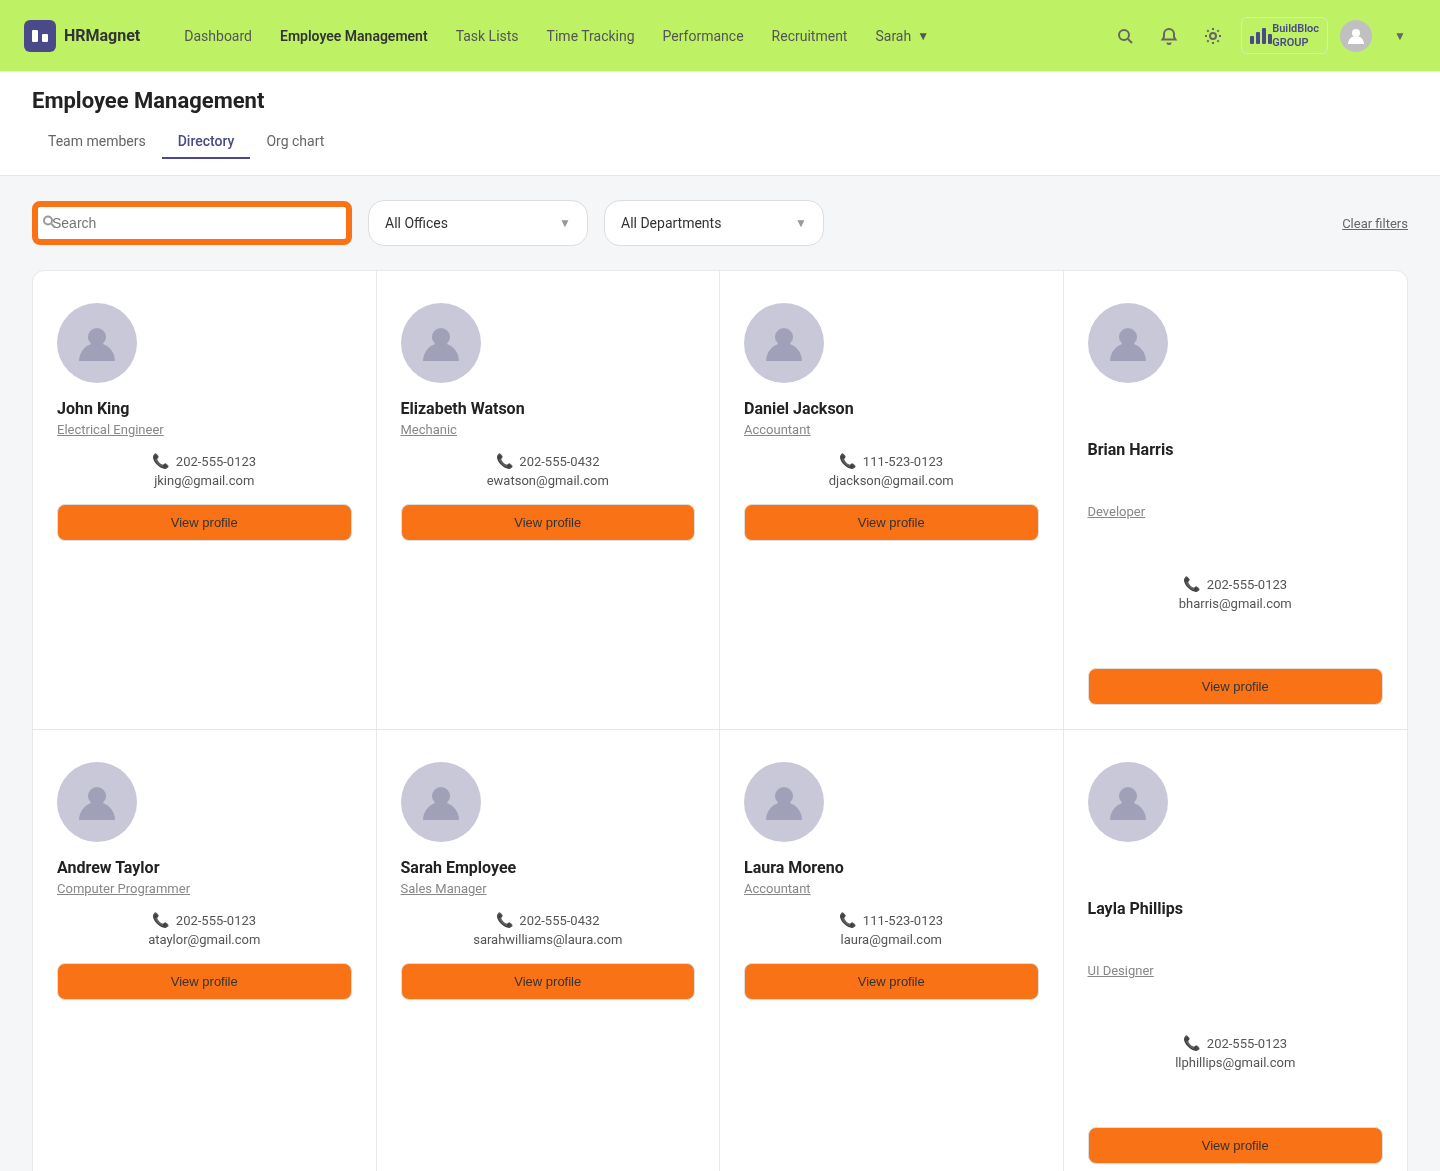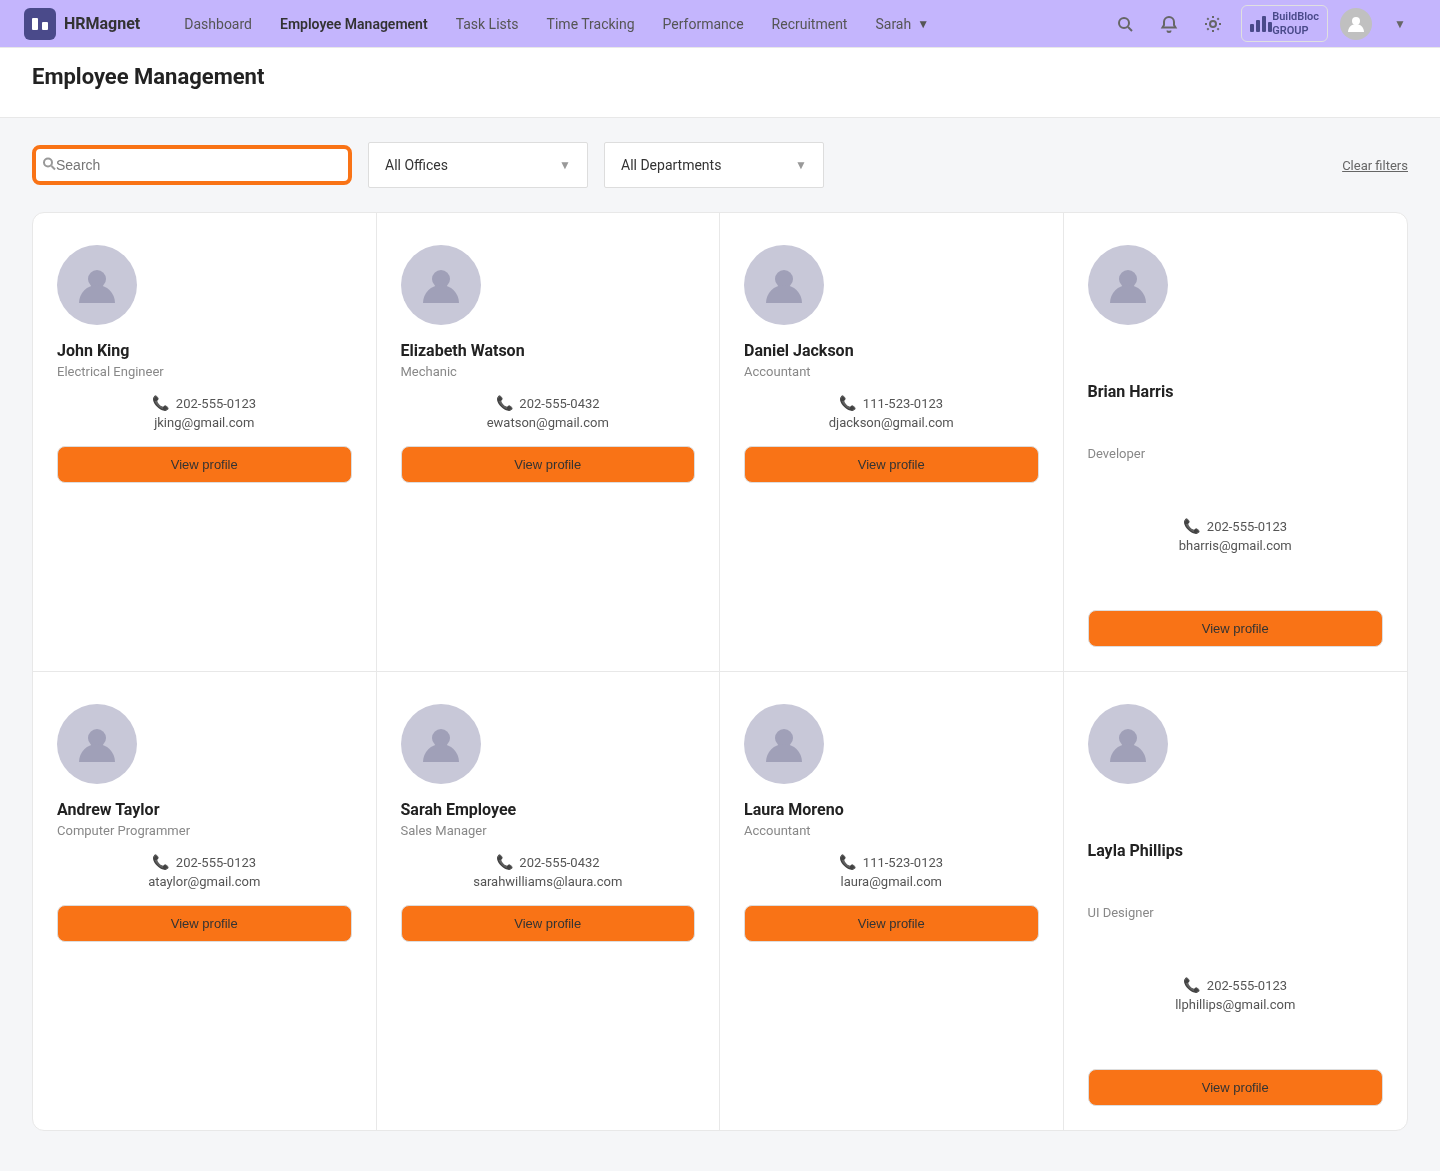--- a/index.html
+++ b/index.html
@@ -1,22 +1,22 @@
 <!DOCTYPE html>
 <html><head>
   <meta charset="utf-8">
   <style>
     * { box-sizing: border-box; margin: 0; padding: 0; }
     body { font-family: -apple-system, BlinkMacSystemFont, 'Segoe UI', Roboto, sans-serif; background: #f5f6f8; color: #333; }
 
     
     .top-nav {
-      background: #c4b5fd;
+      background: #bef264;
       border-bottom: 1px solid #e8e8e8;
-      height: 48px;
+      height: 72px;
       display: flex;
       align-items: center;
       padding: 0 24px;
       gap: 0;
     }
     .logo-area {
       display: flex;
       align-items: center;
       gap: 8px;
       margin-right: 32px;
@@ -162,34 +162,34 @@
     .search-input-wrap .search-icon-inner {
       position: absolute;
       left: 10px;
       top: 50%;
       transform: translateY(-50%);
       color: #999;
       font-size: 14px;
     }
     .search-input {
       width: 100%;
-      padding: 8px 12px 8px 20px;
-      border: 4px solid #f97316;
+      padding: 8px 12px 8px 14px;
+      border: 6px solid #f97316;
       border-radius: 8px;
       font-size: 14px;
       outline: none;
       background: #fff;
     }
     .select-filter {
       display: flex;
       align-items: center;
       justify-content: space-between;
       padding: 14px 16px;
       border: 1px solid #ddd;
-      border-radius: 2px;
+      border-radius: 16px;
       background: #fff;
       cursor: pointer;
       font-size: 14px;
       color: #333;
       min-width: 220px;
     }
     .select-filter .chevron { color: #999; font-size: 12px; }
 
     
     .employee-grid {
@@ -230,20 +230,21 @@
     .employee-name {
       font-size: 16px;
       font-weight: 700;
       color: #222;
       margin-bottom: 4px;
     }
     .employee-role {
       font-size: 13px;
       color: #888;
       margin-bottom: 16px;
+      text-decoration: underline;
     }
     .employee-contact {
       display: flex;
       flex-direction: column;
       align-items: center;
       gap: 4px;
       margin-bottom: 16px;
       width: 100%;
     }
     .contact-row {
@@ -362,20 +363,25 @@
         <circle cx="9" cy="6" r="4"></circle>
         <path d="M1 17c0-4.4 3.6-8 8-8s8 3.6 8 8"></path>
       </svg>
     </div>
     <div class="icon-btn" style="font-size:12px; color:#666;">▼</div>
   </div>
 </nav>
 
 <div class="page-header">
   <h1 class="page-title">Employee Management</h1>
+  <div class="sub-tabs">
+    <span class="sub-tab">Team members</span>
+    <span class="sub-tab active">Directory</span>
+    <span class="sub-tab">Org chart</span>
+  </div>
 </div>
 
 <div class="main-content">
 
   <div class="filters-row">
     <div class="search-input-wrap">
       <span class="search-icon-inner">
         <svg width="14" height="14" viewBox="0 0 14 14" fill="none" stroke="#999" stroke-width="2">
           <circle cx="6" cy="6" r="4"></circle>
             <line x1="9.5" y1="9.5" x2="13" y2="13"></line>

